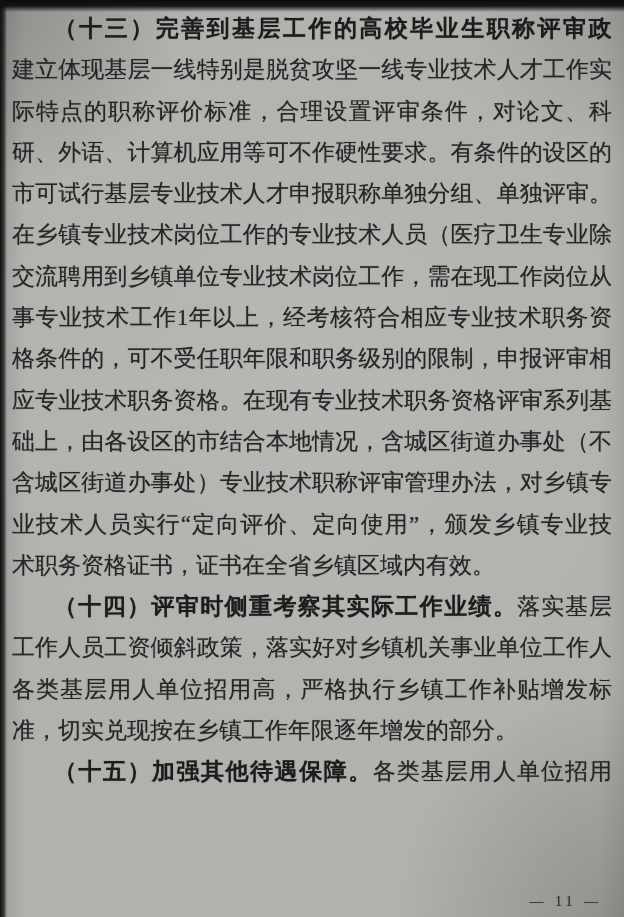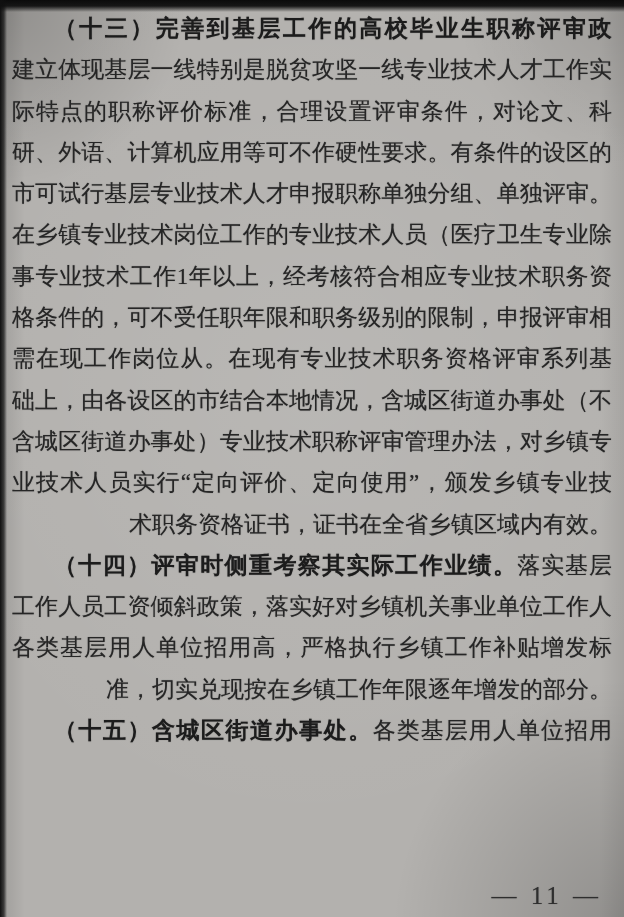--- a/index.html
+++ b/index.html
@@ -42,68 +42,68 @@
     width: 600px;
     z-index: 2;
     color: #262626;
     font-size: 23px;
     text-shadow: 0 0 1px rgba(40,40,40,0.55);
   }
   .line {
     height: 41.3px;
     line-height: 41.3px;
     overflow: hidden;
-    text-align: right;
   }
   .jl {
     text-align: justify;
     text-align-last: justify;
     text-justify: inter-character;
   }
   .ind {
     text-indent: 1.82em;
   }
   .line b {
     font-weight: bold;
     color: #1c1c1c;
     letter-spacing: 0.5px;
   }
   .page-number {
     position: absolute;
     right: 22px;
     bottom: 7px;
     z-index: 2;
-    font-size: 25px;
+    font-size: 14px;
     letter-spacing: 4px;
     color: #2e2e2e;
     text-shadow: 0 0 1px rgba(46,46,46,0.5);
   }
 </style>
 </head>
 <body>
 
 <div class="photo">
   <div class="edge-top"></div>
   <div class="edge-left"></div>
 
   <div class="text-block">
     <div class="line jl ind"><b>（十三）完善到基层工作的高校毕业生职称评审政策。</b></div>
     <div class="line jl">建立体现基层一线特别是脱贫攻坚一线专业技术人才工作实</div>
     <div class="line jl">际特点的职称评价标准，合理设置评审条件，对论文、科</div>
     <div class="line jl">研、外语、计算机应用等可不作硬性要求。有条件的设区的</div>
     <div class="line jl">市可试行基层专业技术人才申报职称单独分组、单独评审。</div>
     <div class="line jl">在乡镇专业技术岗位工作的专业技术人员（医疗卫生专业除</div>
+    <div class="line jl">交流聘用到乡镇单位专业技术岗位工作，需在现工作岗位从</div>
     <div class="line jl">事专业技术工作1年以上，经考核符合相应专业技术职务资</div>
     <div class="line jl">格条件的，可不受任职年限和职务级别的限制，申报评审相</div>
-    <div class="line jl">需在现工作岗位从。在现有专业技术职务资格评审系列基</div>
+    <div class="line jl">应专业技术职务资格。在现有专业技术职务资格评审系列基</div>
     <div class="line jl">础上，由各设区的市结合本地情况，含城区街道办事处（不</div>
     <div class="line jl">含城区街道办事处）专业技术职称评审管理办法，对乡镇专</div>
     <div class="line jl">业技术人员实行“定向评价、定向使用”，颁发乡镇专业技</div>
     <div class="line">术职务资格证书，证书在全省乡镇区域内有效。</div>
     <div class="line jl ind"><b>（十四）评审时侧重考察其实际工作业绩。</b><span>落实基层</span></div>
     <div class="line jl">工作人员工资倾斜政策，落实好对乡镇机关事业单位工作人</div>
     <div class="line jl">各类基层用人单位招用高，严格执行乡镇工作补贴增发标</div>
     <div class="line">准，切实兑现按在乡镇工作年限逐年增发的部分。</div>
-    <div class="line jl ind"><b>（十五）含城区街道办事处。</b><span>各类基层用人单位招用高</span></div>
+    <div class="line jl ind"><b>（十五）加强其他待遇保障。</b><span>各类基层用人单位招用高</span></div>
   </div>
 
   <div class="page-number">— 11 —</div>
 </div>
 
 </body></html>

